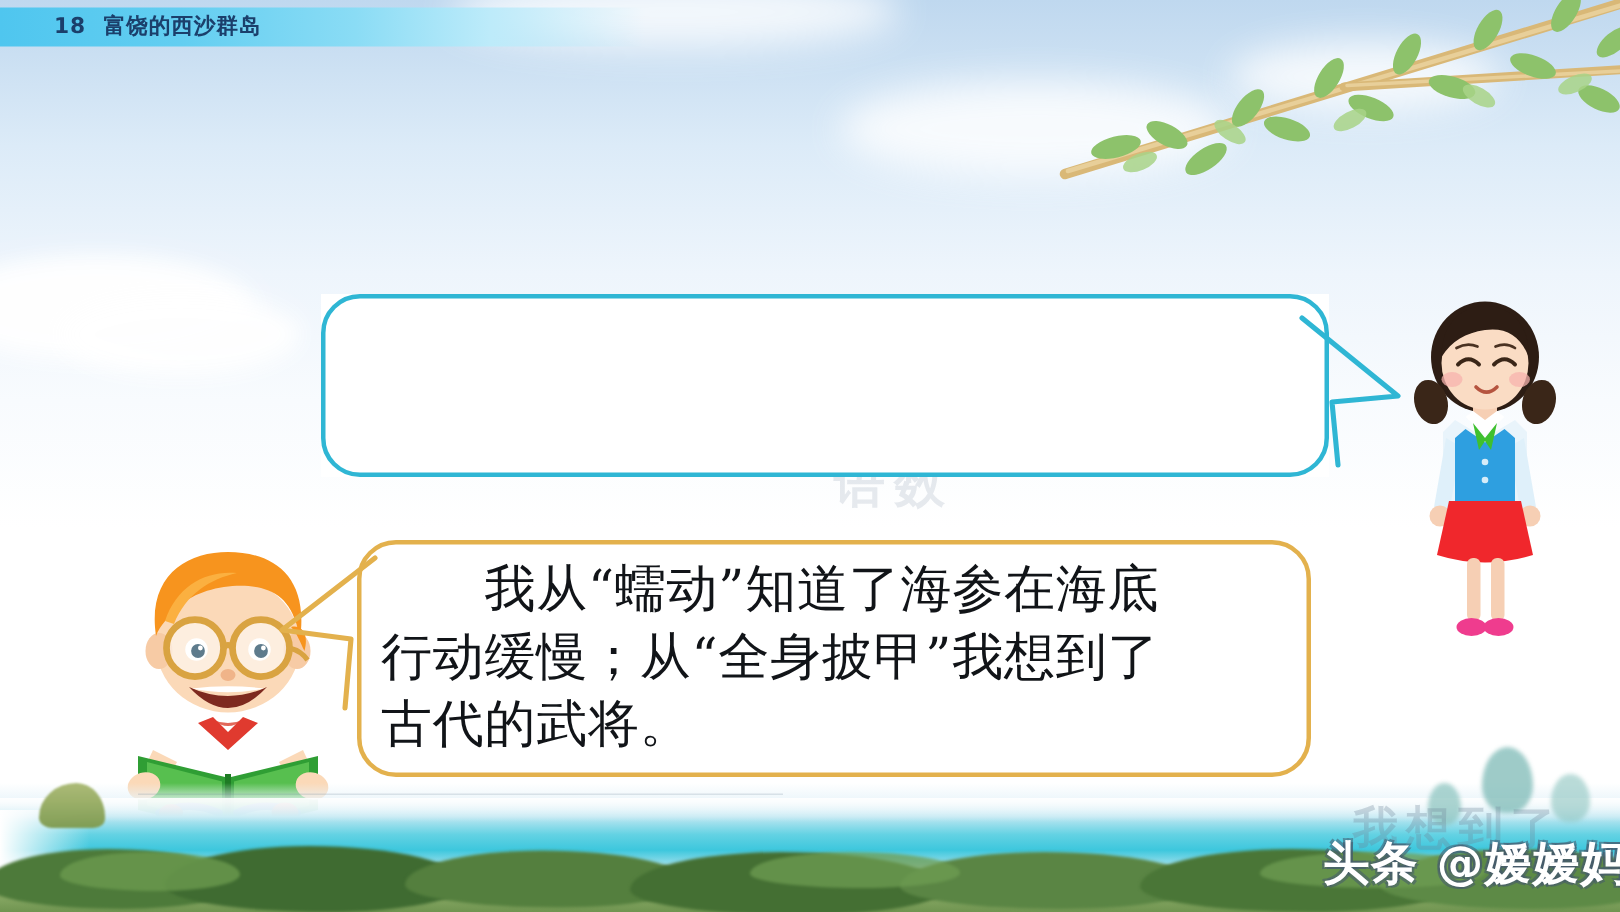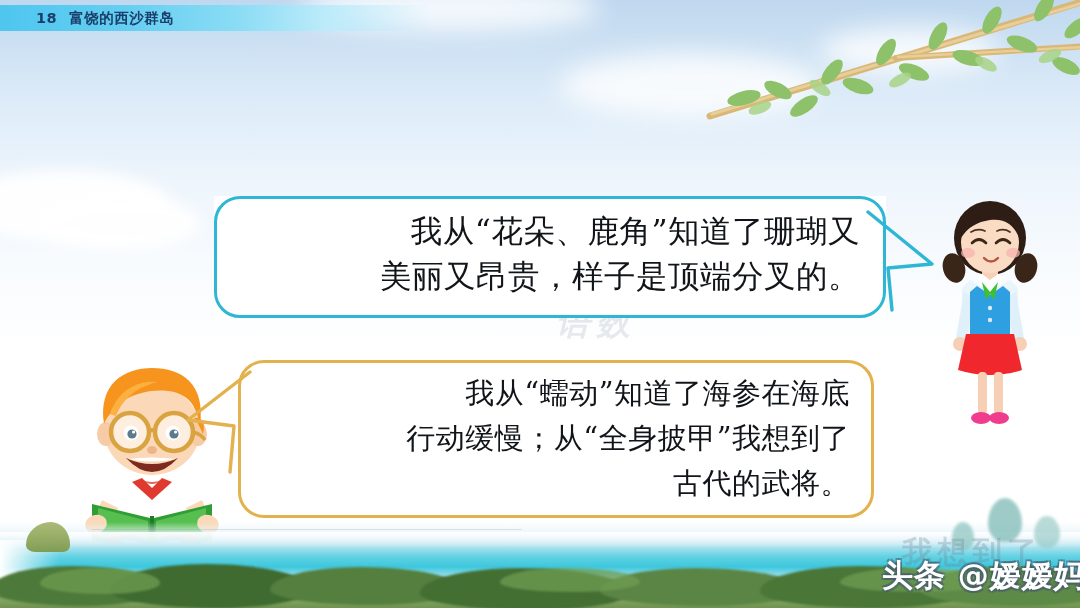--- a/index.html
+++ b/index.html
@@ -1,21 +1,21 @@
 <!DOCTYPE html>
 <html><head>
 <meta charset="utf-8">
 <style>
   html,body{margin:0;padding:0;}
   body{
     width:1080px;height:608px;overflow:hidden;
     font-family:"DejaVu Sans","Liberation Sans",sans-serif;
     position:relative;background:#ffffff;
   }
-  #stage{position:absolute;left:0;top:0;width:1080px;height:608px;overflow:hidden;text-align:right;}
+  #stage{position:absolute;left:0;top:0;width:1080px;height:608px;overflow:hidden;}
 
   
   .sky{
     position:absolute;left:0;top:0;width:1080px;height:608px;
     background:linear-gradient(to bottom,
       #bfd8ef 0%,
       #cadff2 6%,
       #dcebf8 16%,
       #eef5fc 30%,
       #f8fbfe 44%,
@@ -120,21 +120,21 @@
   
   .tail-coral{
     position:absolute;z-index:4;left:866px;top:206px;width:80px;height:110px;
     pointer-events:none;
   }
 
   
   #bubble-seacucumber{left:238px;top:360px;width:636px;height:158px;}
   #bubble-seacucumber .body{border:3px solid #e3b14d;}
   #bubble-seacucumber .txt{
-    padding:11px 24px 0 36px;font-size:29px;line-height:45px;letter-spacing:.5px;
+    padding:11px 24px 0 16px;font-size:34px;line-height:45px;letter-spacing:.5px;
   }
   .tail-seacucumber{
     position:absolute;z-index:4;left:178px;top:368px;width:74px;height:110px;
     pointer-events:none;
   }
 
   
   .char{position:absolute;}
   
   #char-girl{left:930px;top:196px;width:120px;height:240px;}
@@ -142,21 +142,21 @@
   #char-boy{left:62px;top:358px;width:185px;height:200px;}
 
   
   .branch{position:absolute;left:700px;top:-6px;width:390px;height:140px;}
 
   
   .wm-faint{
     position:absolute;font-family:"DejaVu Sans","Liberation Sans",sans-serif;
     color:rgba(120,140,160,.18);font-weight:bold;pointer-events:none;
   }
-  #wm-center{left:556px;top:300px;font-size:34px;letter-spacing:6px;font-style:italic;}
+  #wm-center{left:556px;top:300px;font-size:34px;letter-spacing:6px;}
   #wm-br-soft{left:902px;top:532px;font-size:30px;letter-spacing:5px;color:rgba(110,130,150,.30);}
   #wm-main{
     position:absolute;left:882px;top:555px;
     font-family:"DejaVu Sans","Liberation Sans",sans-serif;
     font-size:31px;font-weight:bold;color:#ffffff;letter-spacing:1px;
     text-shadow:
       -1.6px -1.6px 0 rgba(70,90,110,.55),
        1.6px -1.6px 0 rgba(70,90,110,.55),
       -1.6px  1.6px 0 rgba(70,90,110,.55),
        1.6px  1.6px 0 rgba(70,90,110,.55);
@@ -218,22 +218,20 @@
   </div>
 
 
   <div class="wm-faint" id="wm-center">语数</div>
 
   <svg class="tail-coral" viewBox="0 0 80 110" xmlns="http://www.w3.org/2000/svg">
     <path d="M2 6 L66 58 L22 62 L26 104" fill="none" stroke="#2fb6d4" stroke-width="3.4" stroke-linejoin="round" stroke-linecap="round"></path>
   </svg>
   <div class="bubble" id="bubble-coral">
     <div class="body"></div>
-    <div class="txt">　　我从“花朵、鹿角”知道了珊瑚又
-美丽又昂贵，样子是顶端分叉的。</div>
   </div>
 
   <svg class="tail-seacucumber" viewBox="0 0 74 110" xmlns="http://www.w3.org/2000/svg">
     <path d="M72 4 L10 52 L56 58 L52 104" fill="none" stroke="#e3b14d" stroke-width="3.4" stroke-linejoin="round" stroke-linecap="round"></path>
   </svg>
   <div class="bubble" id="bubble-seacucumber">
     <div class="body"></div>
     <div class="txt">　　我从“蠕动”知道了海参在海底
 行动缓慢；从“全身披甲”我想到了
 古代的武将。</div>

